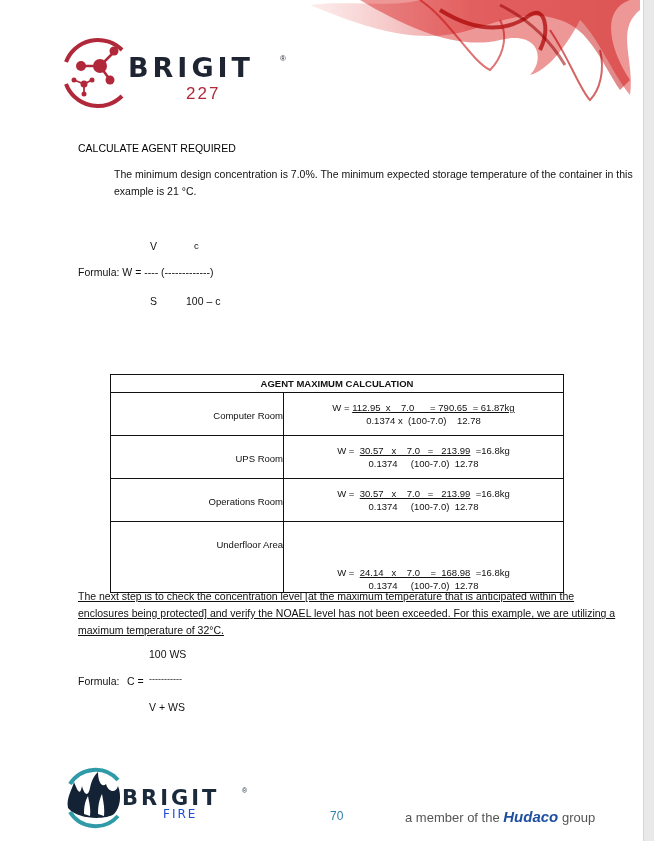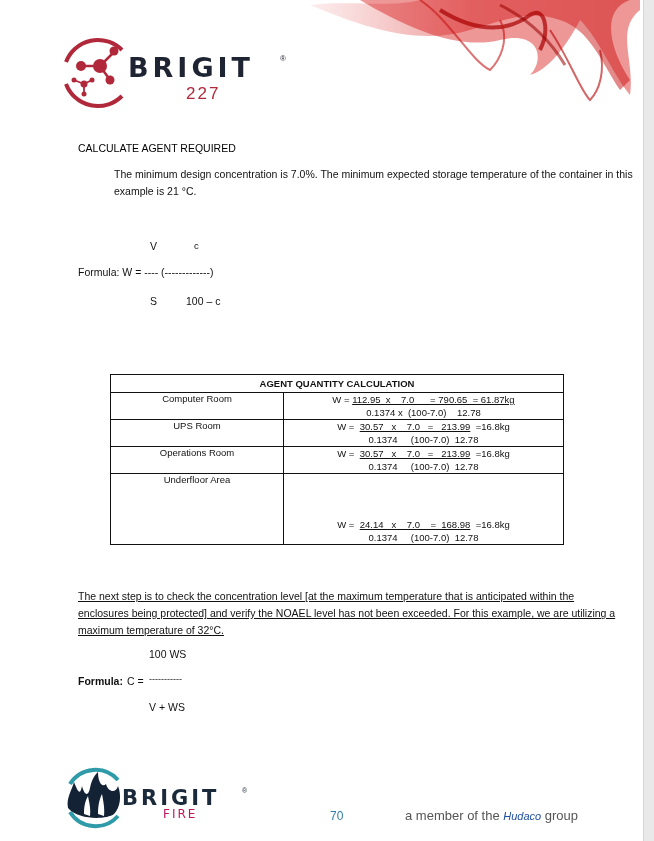--- a/index.html
+++ b/index.html
@@ -15,32 +15,32 @@
   .logo-top .reg { position:absolute; left:222px; top:22px; font-size:8px; color:#1f2433; }
   .logo-top .sub { position:absolute; left:128px; top:52px; font-size:17px; letter-spacing:2px; color:#b0283a; font-family:Liberation Sans, sans-serif; }
   .h { position:absolute; font-weight:normal; font-size:10.5px; color:#000; }
   .p { position:absolute; font-size:10.5px; line-height:17px; color:#111; }
   .t { position:absolute; font-size:10.5px; color:#111; white-space:pre; }
 
   
   .calc-table { position:absolute; left:110px; top:374px; width:454px; border-collapse:collapse; font-size:9.5px; }
   .calc-table td, .calc-table th { border:1.5px solid #111; padding:0; }
   .calc-table th { height:17px; font-weight:bold; font-size:9.5px; }
-  .calc-table td.room { width:172px; text-align:center; vertical-align:top; padding-top:0; height:25px; }
+  .calc-table td.room { width:172px; text-align:right; vertical-align:top; padding-top:17px; height:25px; }
   .calc-table td.calc { text-align:center; line-height:13px; }
   .u { text-decoration:underline; }
 
   
   .logo-bot { position:absolute; left:62px; top:764px; width:230px; height:66px; }
   .logo-bot .brand { position:absolute; left:60px; top:22px; font-size:21px; font-weight:bold; letter-spacing:3px; color:#1b2a3b; font-family:"DejaVu Sans", sans-serif; }
   .logo-bot .reg { position:absolute; left:180px; top:23px; font-size:7px; color:#1b2a3b; }
-  .logo-bot .sub { position:absolute; left:101px; top:43px; font-size:12px; letter-spacing:2px; color:#be185d; font-family:"DejaVu Sans", sans-serif; }
+  .logo-bot .sub { position:absolute; left:101px; top:43px; font-size:12px; letter-spacing:2px; color:#1d4ed8; font-family:"DejaVu Sans", sans-serif; }
   .pagenum { position:absolute; left:330px; top:809px; font-size:12px; color:#2f7fa8; }
   .member { position:absolute; left:405px; top:808px; font-size:13px; color:#555; white-space:pre; }
-  .member .hud { color:#1f4fa0; font-weight:normal; font-style:italic; font-size:11px; }
+  .member .hud { color:#1f4fa0; font-weight:bold; font-style:italic; font-size:15px; }
 </style>
 </head>
 <body>
 
 <div class="page">
 
   <svg class="smoke" viewBox="0 0 344 130">
     <defs>
       <linearGradient id="sg" x1="0" y1="0" x2="1" y2="0">
         <stop offset="0" stop-color="#f7c8c8" stop-opacity="0.6"></stop>
@@ -87,21 +87,21 @@
     <span class="t" style="left:150px; top:240px;">V</span>
     <span class="t" style="left:194px; top:240px; font-size:9.5px;">c</span>
     <span class="t" style="left:78px; top:266px;">Formula: W = ---- (-------------)</span>
     <span class="t" style="left:150px; top:295px;">S</span>
     <span class="t" style="left:186px; top:295px;">100 – c</span>
   </div>
 
   <table class="calc-table">
     <tbody>
         <tr>
-      <th colspan="2">AGENT QUANTITY CALCULATION</th>
+      <th colspan="2">AGENT MAXIMUM CALCULATION</th>
     </tr>
     <tr>
       <td class="room">Computer Room</td>
       <td class="calc">
         <div style="white-space:pre;"><span>W = </span><span class="u">112.95  x    7.0      = 790.65  = 61.87kg</span><span></span></div>
         <div style="white-space:pre;">0.1374 x  (100-7.0)    12.78</div>
       </td>
     </tr>
     <tr>
       <td class="room">UPS Room</td>
@@ -124,21 +124,21 @@
         <div style="white-space:pre;">0.1374     (100-7.0)  12.78</div>
       </td>
     </tr>
   </tbody>
     </table>
 
   <div class="p" style="left:78px; top:588px; width:540px;text-decoration:underline;">The next step is to check the concentration level [at the maximum temperature that is anticipated within the enclosures being protected] and verify the NOAEL level has not been exceeded. For this example, we are utilizing a maximum temperature of 32°C.</div>
 
   <div>
     <span class="t" style="left:149px; top:648px;">100 WS</span>
-    <span class="t" style="left:78px; top:675px; font-weight:bold;">Formula:</span>
+    <span class="t" style="left:78px; top:675px; font-weight:normal;">Formula:</span>
     <span class="t" style="left:124px; top:675px;"> C =</span>
     <span class="t" style="left:149px; top:674px; font-size:9px;">-----------</span>
     <span class="t" style="left:149px; top:701px;">V + WS</span>
   </div>
 
   <div class="logo-bot">
     <svg width="62" height="66" viewBox="0 0 62 66" style="position:absolute;left:0;top:0;">
       <path d="M8,20 A30,30 0 0 1 56,16" stroke="#2f9aa8" stroke-width="4" fill="none"></path>
       <path d="M8,48 A30,30 0 0 0 56,52" stroke="#2f9aa8" stroke-width="4" fill="none"></path>
       <path d="M6,44 C4,34 10,26 12,18 C16,28 18,32 20,22 C22,30 26,34 28,24 C30,14 34,10 36,8 C36,18 40,24 44,20 C46,28 54,30 56,22 C60,32 58,44 52,50 C44,56 16,56 6,44 Z" fill="#142236"></path>

